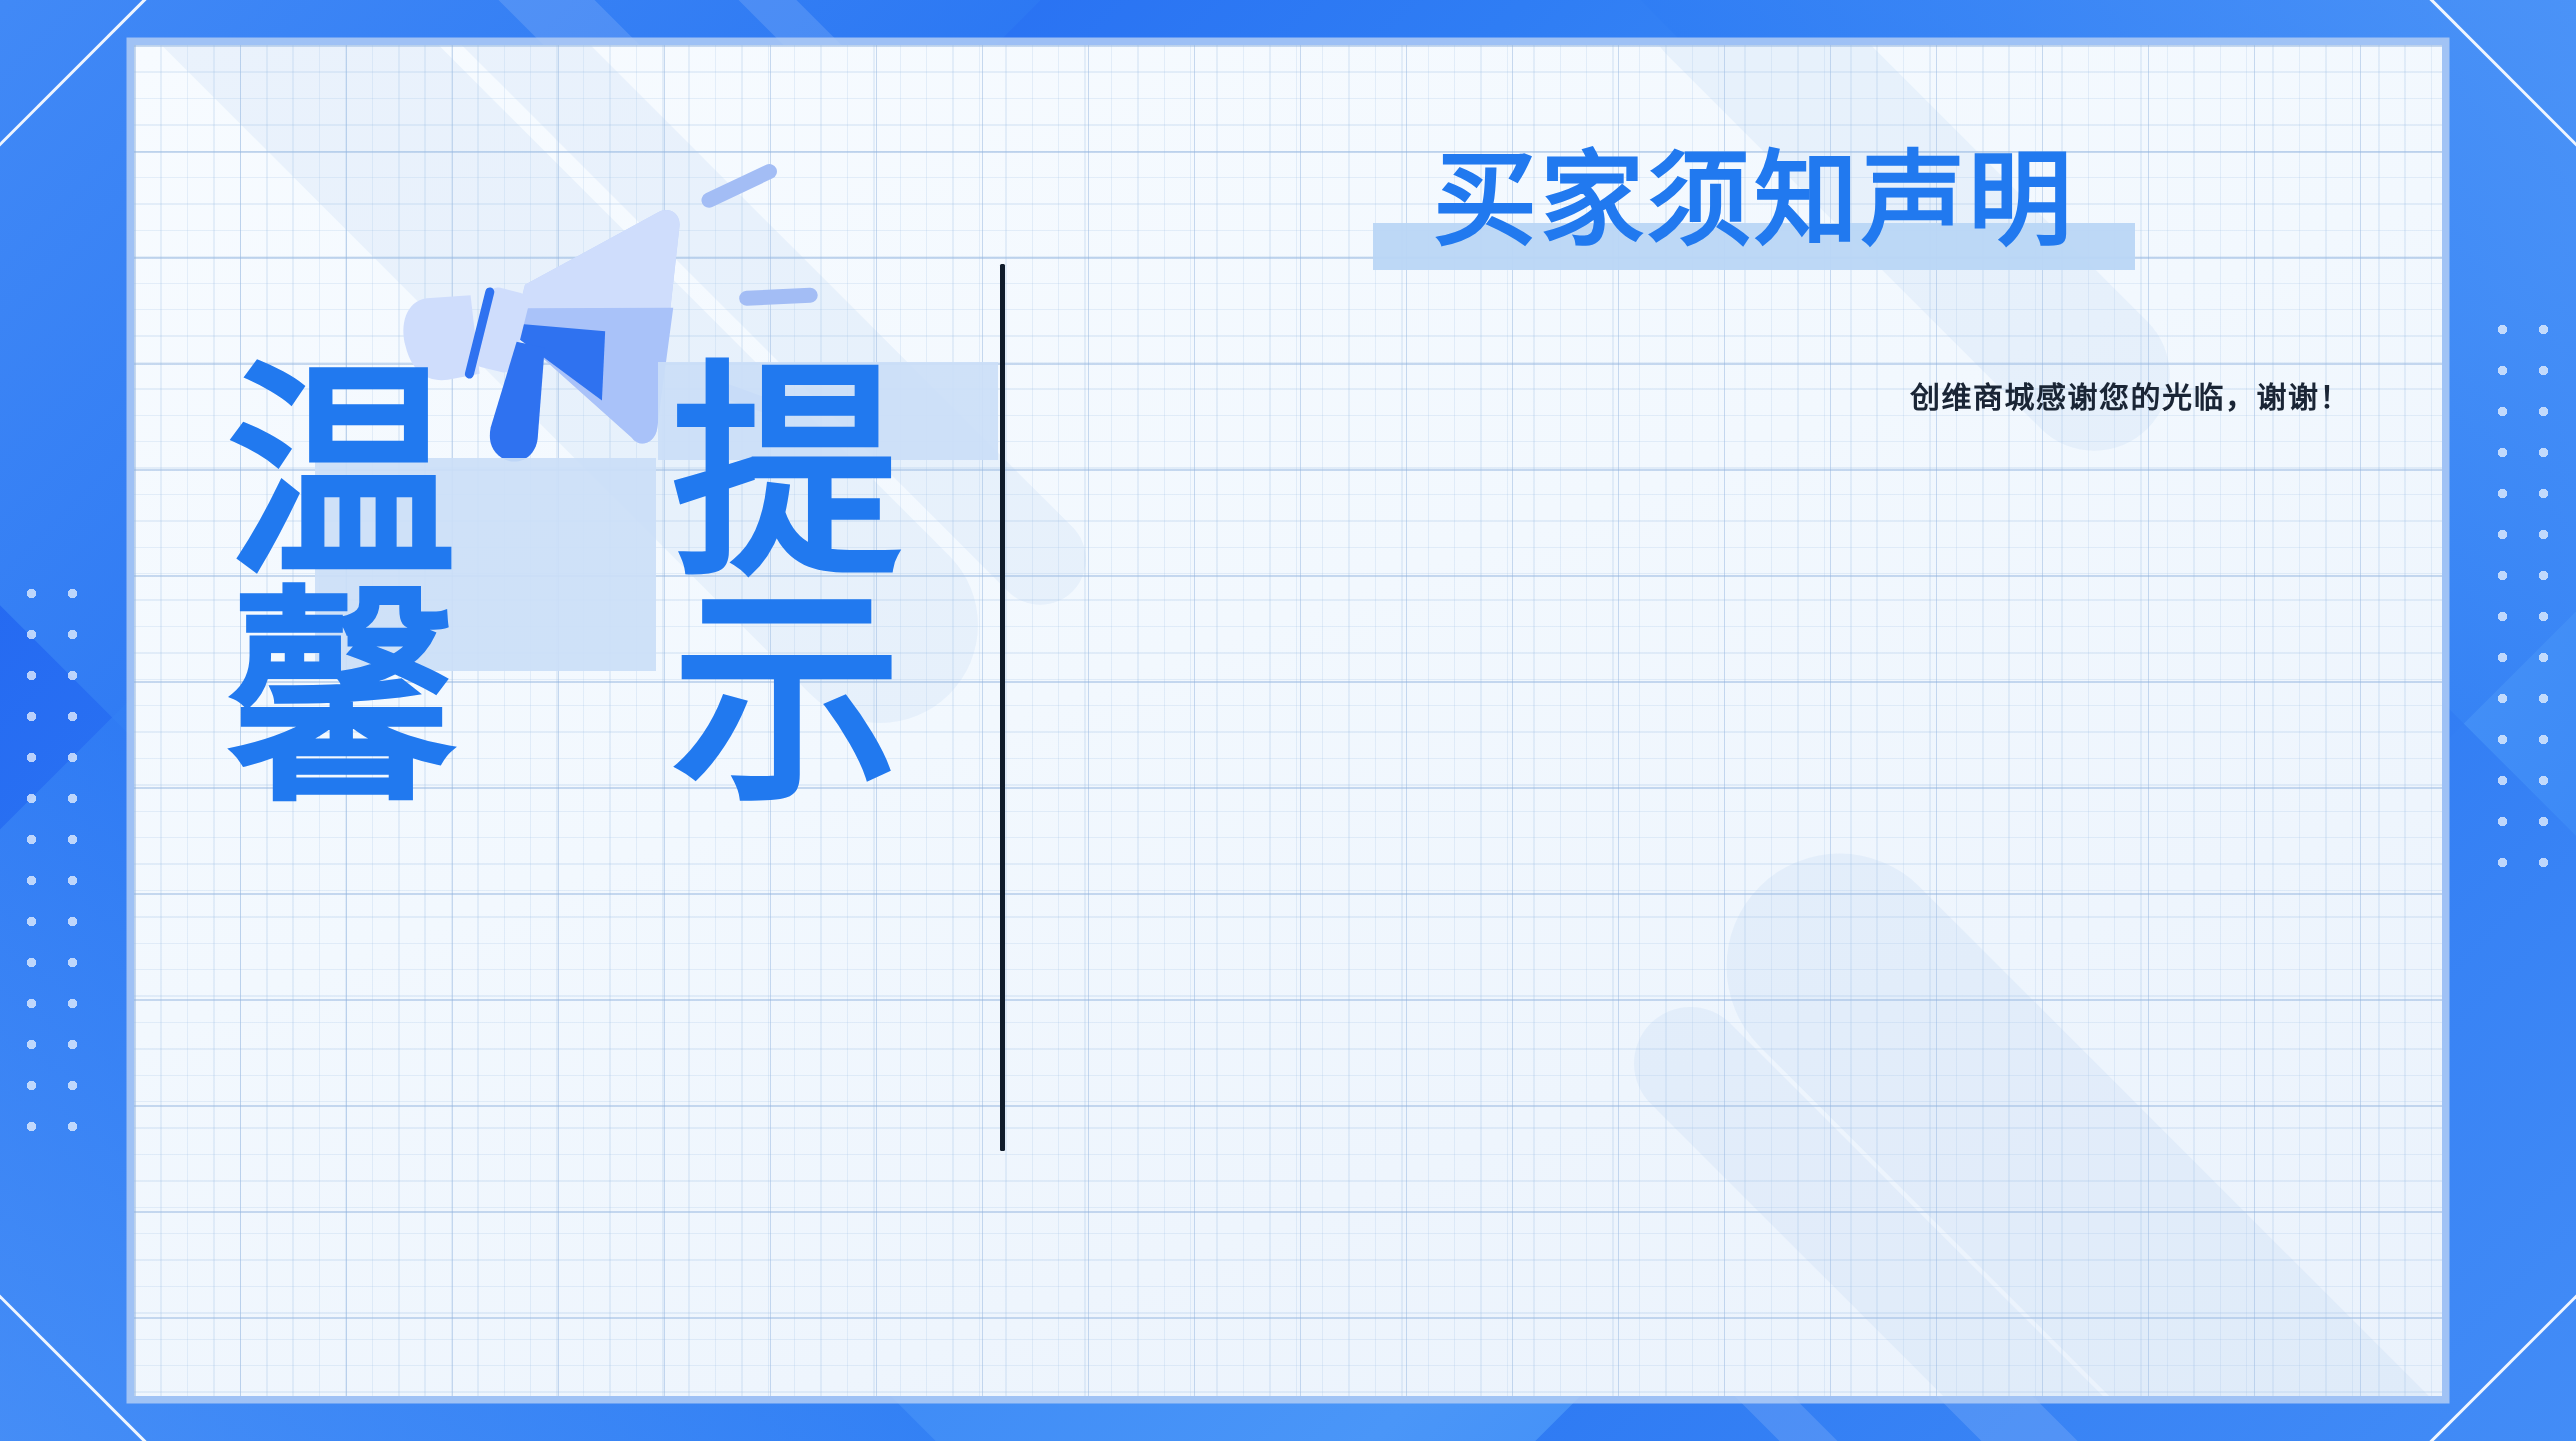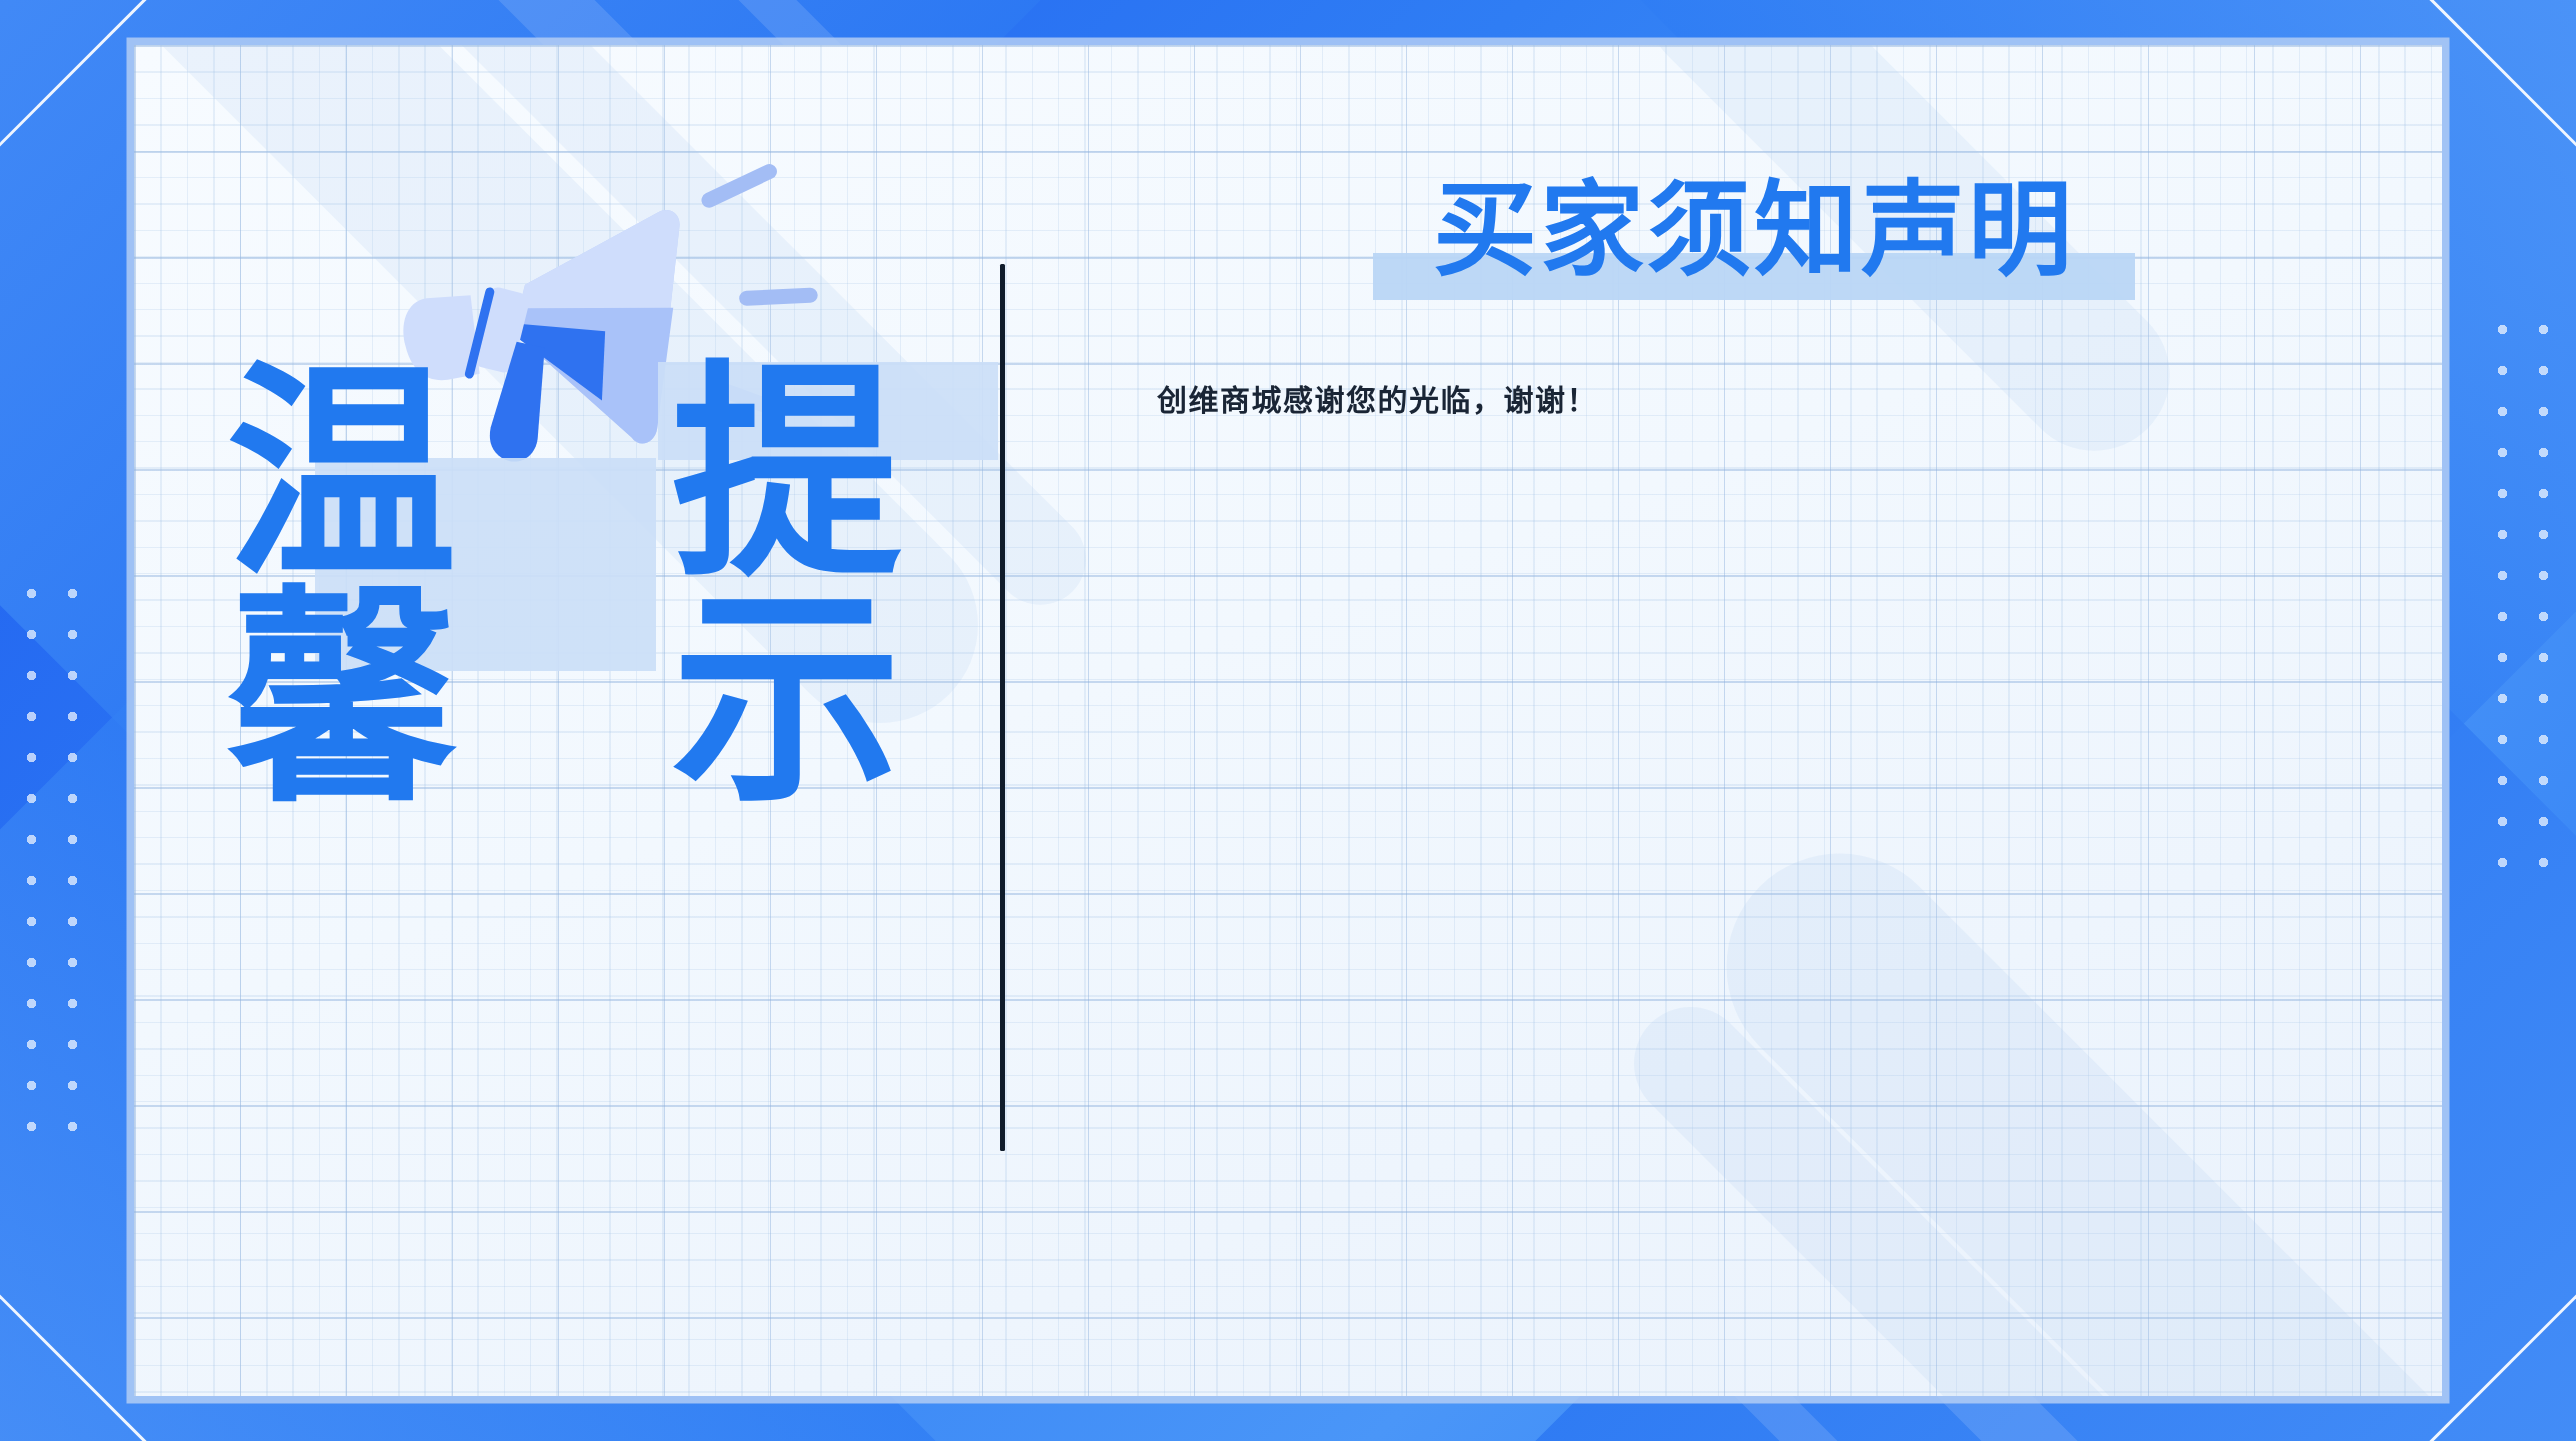--- a/index.html
+++ b/index.html
@@ -147,21 +147,21 @@
     left:866px; top:219px;
     width:4.5px; height:887px;
     background:#101c2b;
     border-radius:1.5px;
   }
 
   
   .right {
     position:relative;
     flex:1 1 auto;
-    padding:120px 91px 0 155px;
+    padding:90px 91px 0 155px;
   }
   .title-wrap { position:relative; text-align:center; height:177px; }
   .title-hl {
     position:absolute; left:50%; transform:translateX(-50%);
     top:88px; width:762px; height:47px;
     background:#b9d6f5; opacity:.95; z-index:1;
   }
   .title {
     position:relative; z-index:2;
     font-family:"DejaVu Sans","Liberation Sans",sans-serif;
@@ -170,21 +170,21 @@
   }
   .body {
     margin-top:21px;
     font-family:"DejaVu Sans","Liberation Sans",sans-serif;
     font-size:54px; font-weight:700; line-height:1.62;
     color:#101c2b;
     text-align:justify; text-align-last:center;
     letter-spacing:0.8px;
   }
   .footer {
-    margin-top:34px; text-align:left;
+    margin-top:61px; text-align:right;
     font-family:"DejaVu Sans","Liberation Sans",sans-serif;
     font-size:30px; font-weight:600; color:#1a2535;
     letter-spacing:1.5px;
   }
 </style>
 </head>
 <body>
 
 <div class="poster">
 

